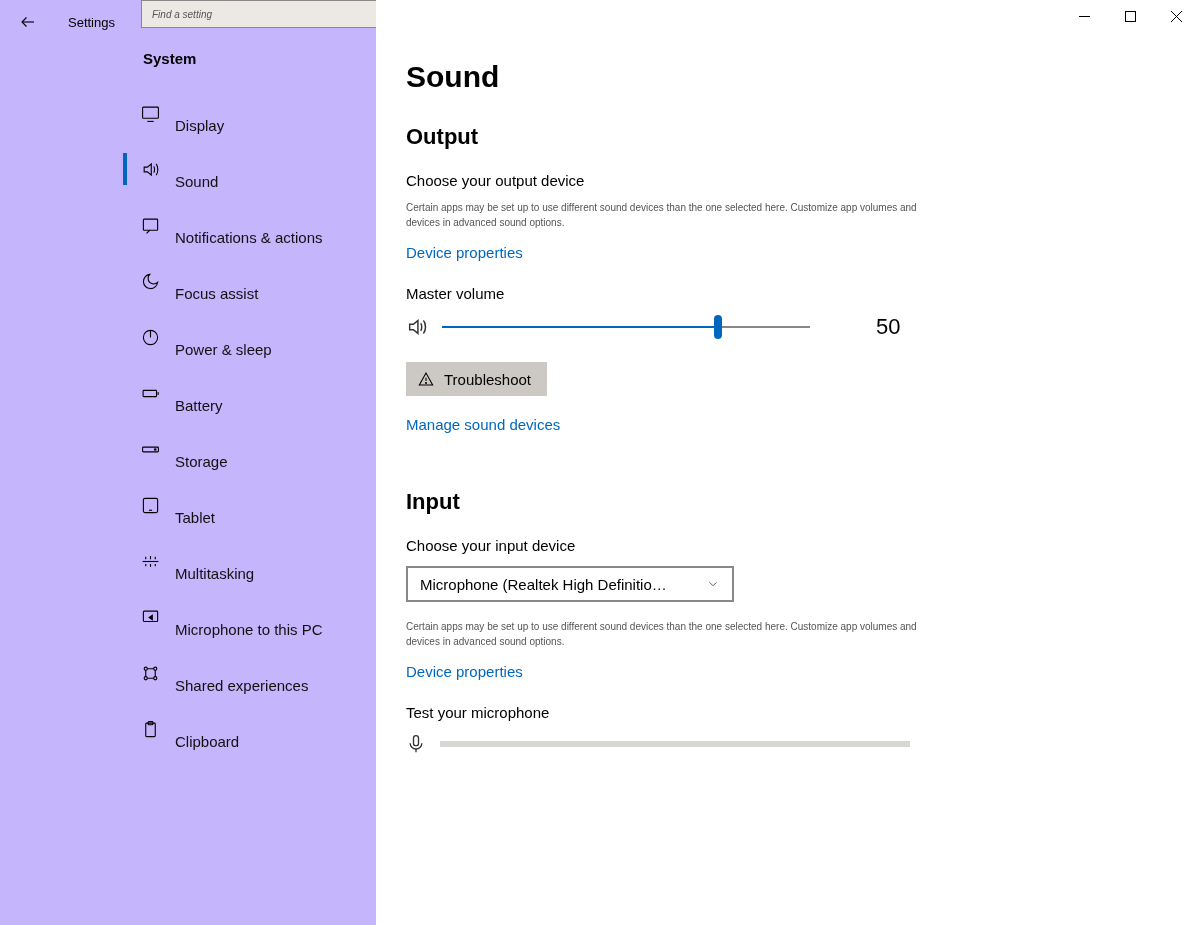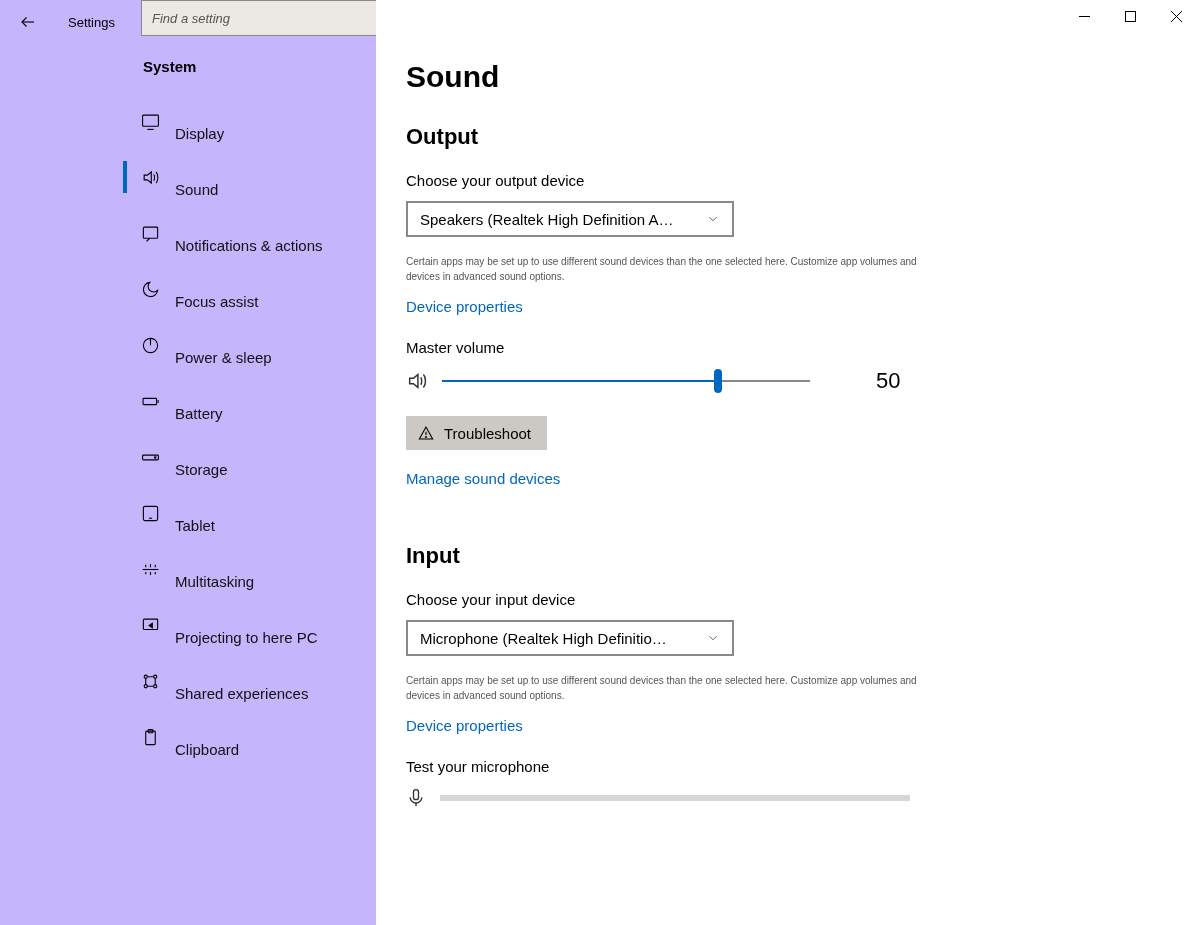--- a/index.html
+++ b/index.html
@@ -52,25 +52,25 @@
     cursor: pointer;
   }
   .home-row .icon-slot { width: 34px; display:flex; align-items:center; }
   .home-label { font-size: 15px; }
   .search-wrap {
     position: relative;
     margin-bottom: 22px;
   }
   .search-input {
     width: 315px;
-    height: 36px;
+    height: 28px;
     border: 1px solid #888;
     background: #ece9e4;
     padding: 0 36px 0 10px;
-    font-size: 13px;
+    font-size: 10px;
     font-family: inherit;
     font-style: italic;
     color: #555;
     outline: none;
   }
   .search-input::placeholder { font-style: italic; color: #555; }
   .search-icon-wrap {
     position: absolute;
     right: 30px;
     top: 50%;
@@ -360,21 +360,21 @@
           </span>
         <span class="nav-label">Multitasking</span>
       </li>
       <li class="nav-item">
         <span class="icon-slot">
             <svg width="19" height="19" viewBox="0 0 24 24" fill="none" stroke="#000" stroke-width="1.4">
               <rect x="3" y="4" width="18" height="13" rx="1"></rect>
               <path d="M9 12l6-4v8z" fill="#000" stroke="none"></path>
             </svg>
           </span>
-        <span class="nav-label">Projecting to here PC</span>
+        <span class="nav-label">Microphone to this PC</span>
       </li>
       <li class="nav-item">
         <span class="icon-slot">
             <svg width="19" height="19" viewBox="0 0 24 24" fill="none" stroke="#000" stroke-width="1.4">
               <circle cx="6" cy="6" r="2"></circle>
               <circle cx="18" cy="6" r="2"></circle>
               <circle cx="6" cy="18" r="2"></circle>
               <circle cx="18" cy="18" r="2"></circle>
               <path d="M8 6h8M6 8v8M18 8v8M8 18h8"></path>
             </svg>
@@ -413,26 +413,20 @@
     </div>
   </div>
 
   <div class="content">
     <h1 class="page-title">Sound</h1>
 
     
     <h2 class="section-title">Output</h2>
 
     <div class="field-label">Choose your output device</div>
-    <div class="dropdown">
-      <span class="dropdown-text">Speakers (Realtek High Definition A…</span>
-      <svg width="14" height="14" viewBox="0 0 24 24" fill="none" stroke="#444" stroke-width="1.5">
-          <path d="M6 9l6 6 6-6"></path>
-        </svg>
-    </div>
 
     <div class="help-text">Certain apps may be set up to use different sound devices than the one selected here. Customize app volumes and devices in advanced sound options.</div>
     <a class="link">Device properties</a>
 
     <div class="field-label">Master volume</div>
     <div class="slider-row">
       <svg width="22" height="22" viewBox="0 0 24 24" fill="none" stroke="#333" stroke-width="1.6">
           <path d="M4 9v6h4l5 4V5l-5 4H4z"></path>
           <path d="M16 8c1.5 1.5 1.5 6.5 0 8"></path>
           <path d="M19 5c3 3 3 11 0 14"></path>

